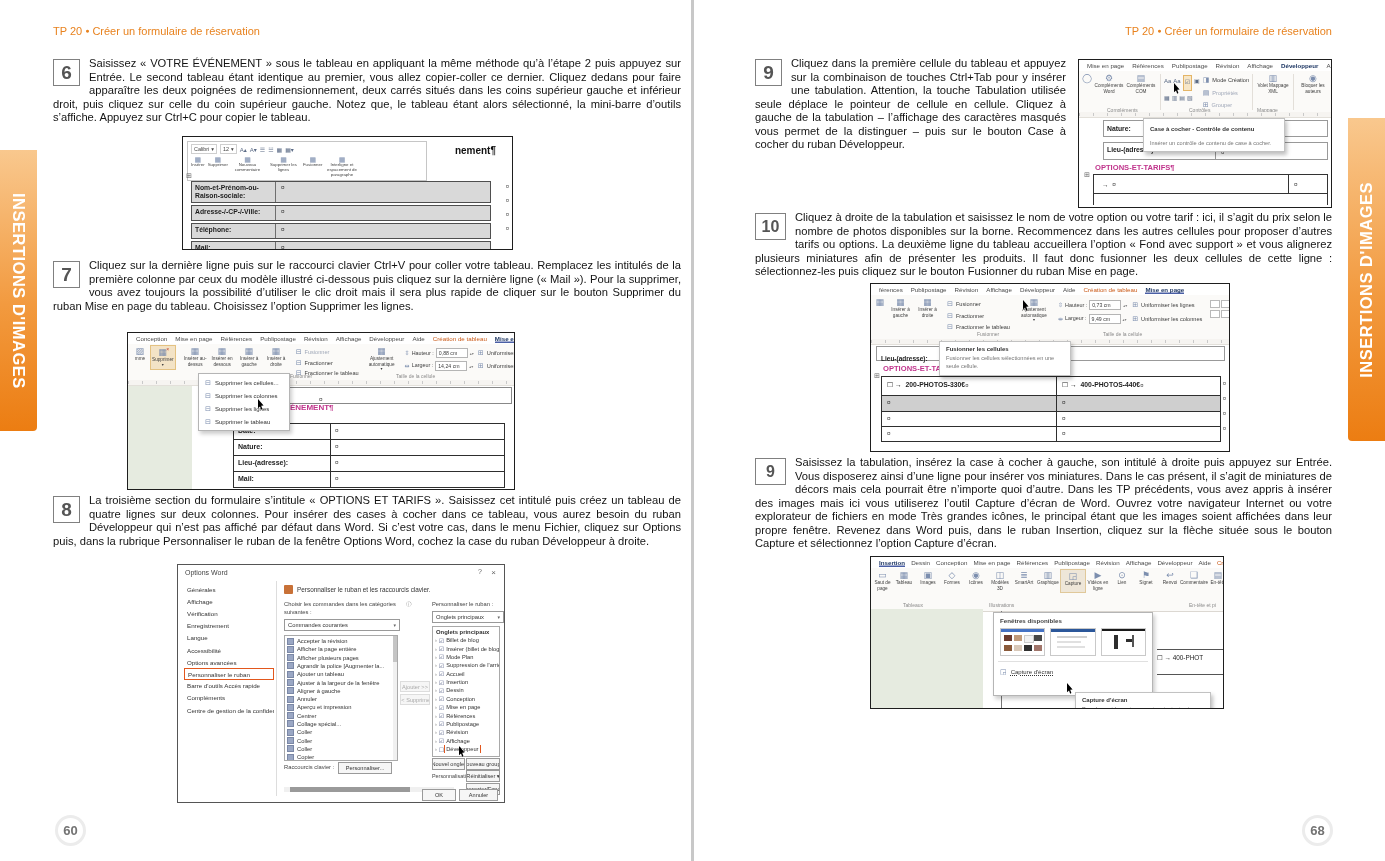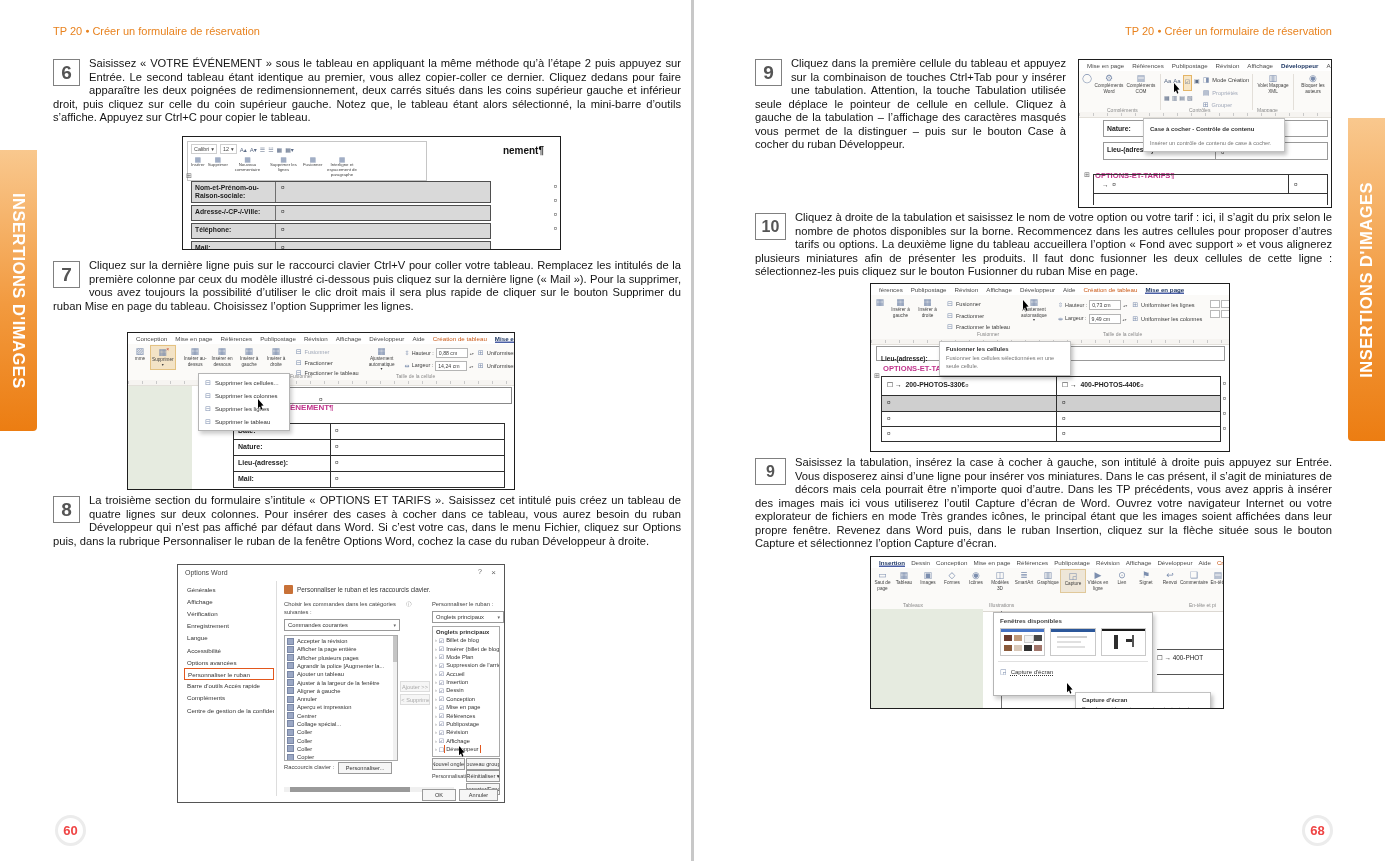--- a/index.html
+++ b/index.html
@@ -9,21 +9,21 @@
 
   
   .fold{position:absolute;left:691px;top:0;width:3px;height:861px;background:#c8c8c8;}
   .sidetab{position:absolute;width:37px;display:flex;align-items:center;justify-content:center;
            background:linear-gradient(180deg,#f9c88e 0%,#f29a3f 55%,#ec7d12 100%);}
   .sidetab span{color:#fff;font-weight:bold;font-size:16.5px;letter-spacing:.5px;writing-mode:vertical-rl;white-space:nowrap;}
   .sidetab.right span{transform:rotate(180deg);}
   .pageheader{position:absolute;top:25px;font-size:11px;color:#e8821e;}
   .pageheader .dot{font-size:7px;vertical-align:2px;padding:0 3px;}
   .pnum{position:absolute;width:25px;height:25px;border-radius:50%;background:#fff;border:3px solid #ececec;
-        display:flex;align-items:center;justify-content:center;font-weight:bold;font-size:13px;color:#ef4444;}
+        display:flex;align-items:center;justify-content:center;font-weight:bold;font-size:13px;color:#737373;}
 
   
   .para{position:absolute;font-size:11.2px;line-height:13.5px;text-align:justify;color:#141414;}
   .stepbox{float:left;width:25px;height:25px;border:1.3px solid #808080;background:#fff;margin:2px 9px 2px 0;
            display:flex;align-items:center;justify-content:center;font-size:19px;font-weight:bold;color:#555;}
   .stepbox.wide{width:29px;font-size:16px;}
 
   
   .shot{position:absolute;background:#fff;border:1.6px solid #1e1e1e;overflow:hidden;}
   .wtabs{position:absolute;left:0;right:0;top:0;height:11px;display:flex;gap:8px;align-items:center;
@@ -116,21 +116,21 @@
   </div>
   <div class="pageheader" style="left:733px;width:599px;text-align:right;">
     <span>TP 20</span><span class="dot">●</span><span>Créer un formulaire de réservation</span>
   </div>
 
   <div class="para" style="left:53px;top:57px;width:628px;">
     <span class="stepbox">6</span>
     <span>Saisissez « VOTRE ÉVÉNEMENT » sous le tableau en appliquant la même méthode qu’à l’étape 2 puis appuyez sur Entrée. Le second tableau étant identique au premier, vous allez copier-coller ce dernier. Cliquez dedans pour faire apparaître les deux poignées de redimensionnement, deux carrés situés dans les coins supérieur gauche et inférieur droit, puis cliquez sur celle du coin supérieur gauche. Notez que, le tableau étant alors sélectionné, la mini-barre d’outils s’affiche. Appuyez sur Ctrl+C pour copier le tableau.</span>
   </div>
 
-  <div class="shot" style="left:182px;top:136px;width:329px;height:112px;padding-left:48px;">
+  <div class="shot" style="left:182px;top:136px;width:329px;height:112px;">
     <div class="minibar">
       <div class="mb-row">
         <span class="mb-combo">
             <span>Calibri</span>
             <span>▾</span>
           </span>
         <span class="mb-combo">
             <span>12</span>
             <span>▾</span>
           </span>
@@ -679,21 +679,21 @@
         <span style="font-size:6.8px;font-weight:bold;color:#222;padding-left:3px;">Nature:</span>
       </div>
       <div class="tip" style="left:64px;top:58px;width:128px;">
         <div class="t">Case à cocher - Contrôle de contenu</div>
         <div class="b">Insérer un contrôle de contenu de case à cocher.</div>
       </div>
       <div class="abs" style="left:24px;top:82px;width:223px;height:16px;border:1px solid #999;display:flex;">
         <span style="width:108px;border-right:1px solid #999;font-size:6.8px;font-weight:bold;color:#222;padding-left:3px;"><span>Lieu-(adresse):</span><span class="mark" style="font-weight:normal;font-size:6px;">¤</span></span>
         <span style="font-size:6.2px;color:#444;padding:2px 0 0 5px;">¤</span>
       </div>
-      <div class="abs magenta" style="left:16px;top:101px;font-size:7.6px;margin-top:8px;">OPTIONS-ET-TARIFS¶</div>
+      <div class="abs magenta" style="left:16px;top:101px;font-size:7.6px;">OPTIONS-ET-TARIFS¶</div>
       <div class="handle" style="left:5px;top:111px;">⊞</div>
       <div class="abs" style="left:14px;top:114px;width:233px;height:18px;border:1.2px solid #333;display:flex;">
         <span style="width:186px;border-right:1px solid #333;font-size:6.5px;color:#333;padding:3px 0 0 8px;"><span>→</span>&nbsp;&nbsp;<span class="mark">¤</span></span>
         <span style="font-size:6.5px;color:#444;padding:3px 0 0 5px;">¤</span>
       </div>
       <div class="abs" style="left:14px;top:132px;width:233px;height:13px;border-left:1.2px solid #333;border-right:1.2px solid #333;"></div>
     </div>
     <span class="stepbox">9</span>
     <span>Cliquez dans la première cellule du tableau et appuyez sur la combinaison de touches Ctrl+Tab pour y insérer une tabulation. Attention, la touche Tabulation utilisée seule déplace le pointeur de cellule en cellule. Cliquez à gauche de la tabulation – l’affichage des caractères masqués vous permet de la distinguer – puis sur le bouton Case à cocher du ruban Développeur.</span>
   </div>

